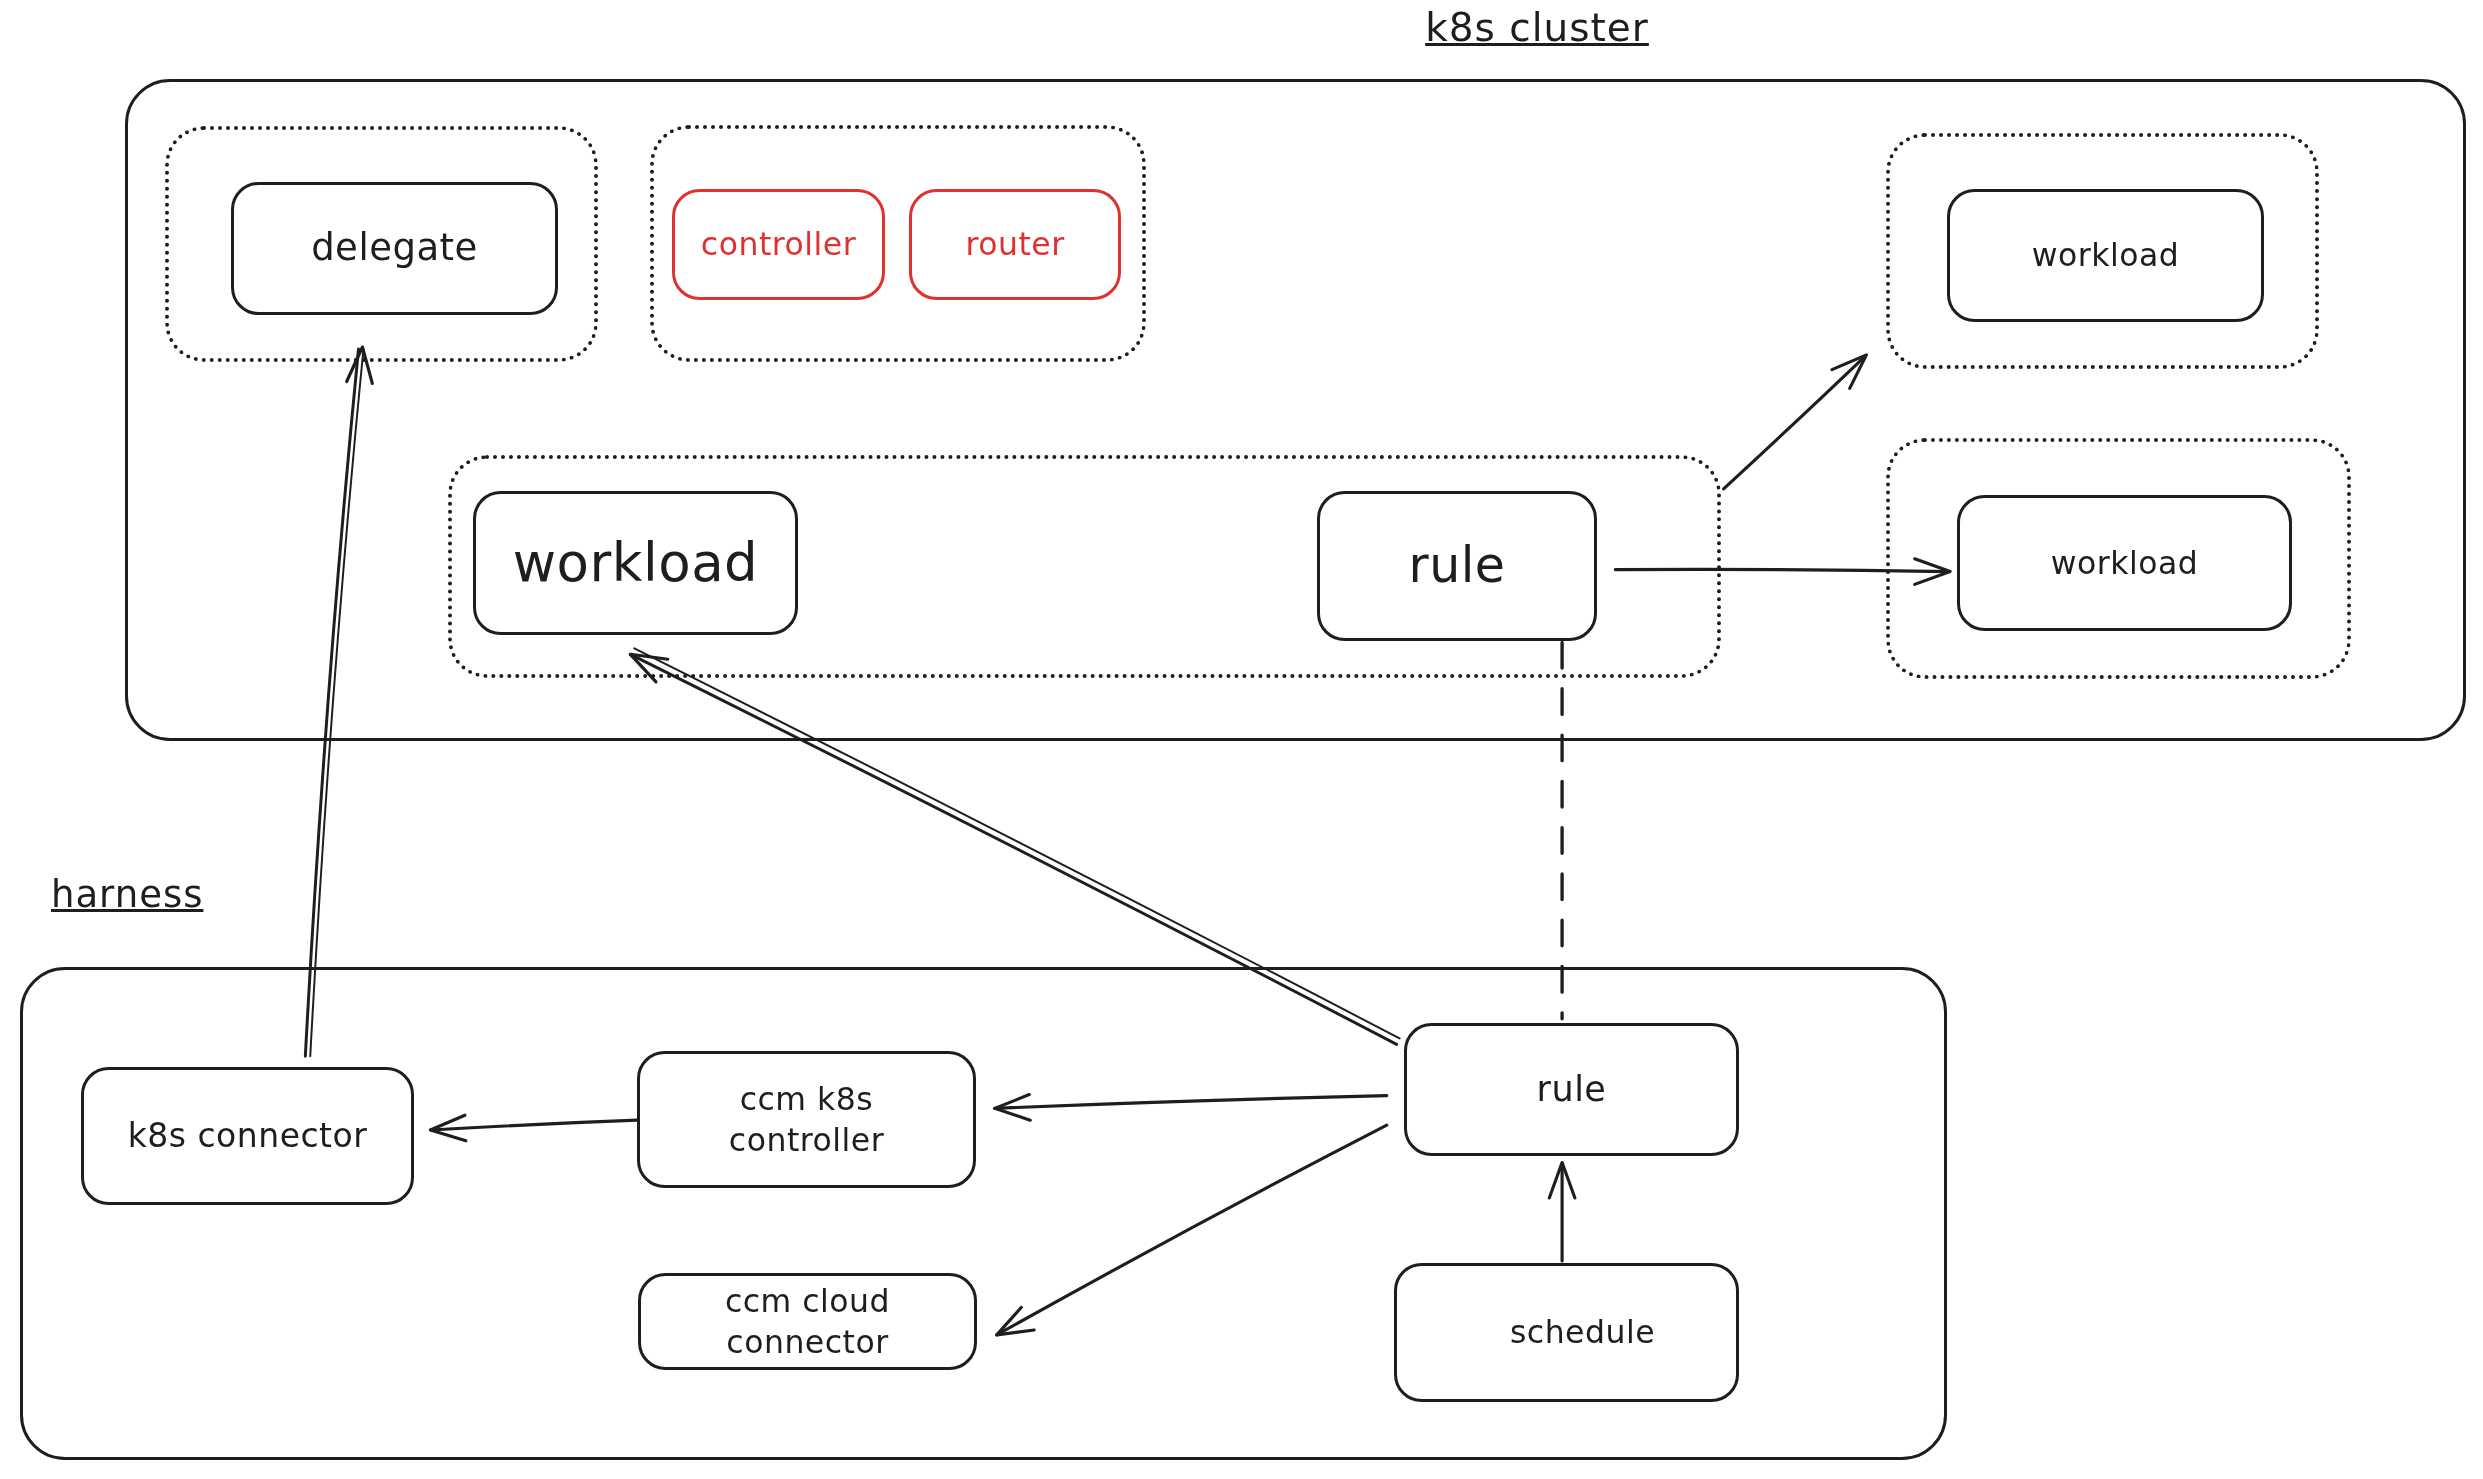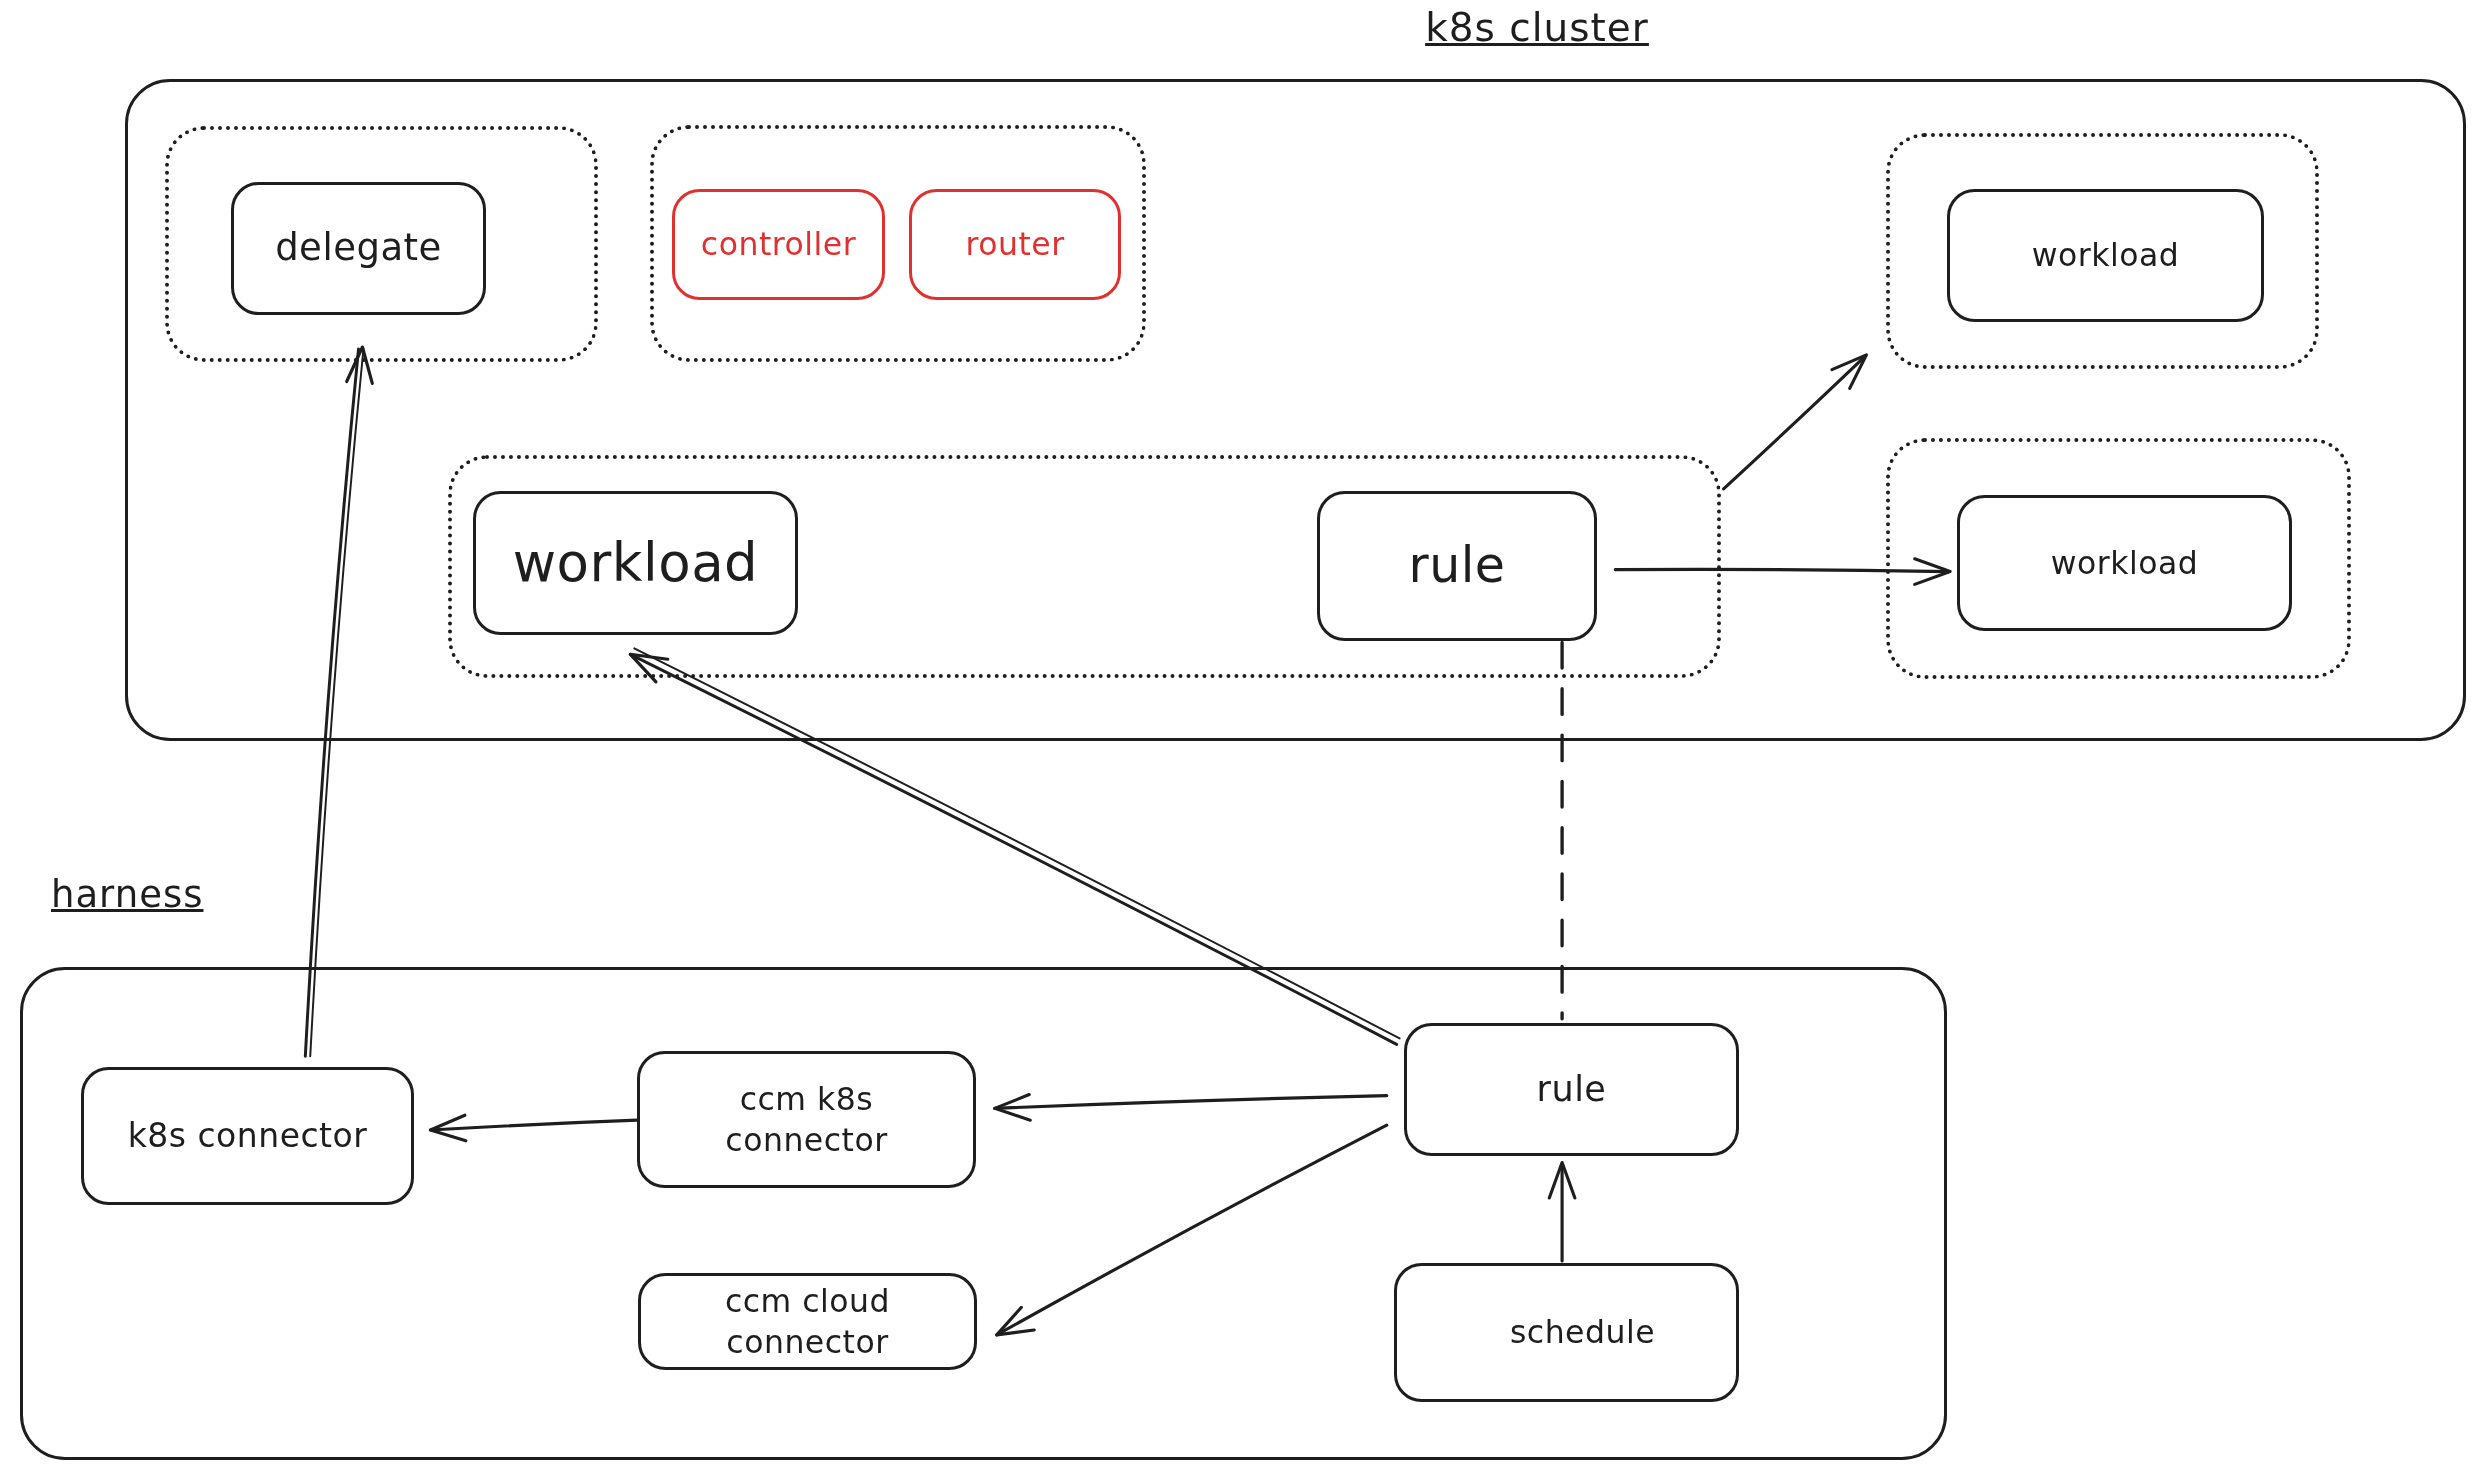--- a/index.html
+++ b/index.html
@@ -61,21 +61,21 @@
 </head>
 <body>
 
 <div class="canvas">
 
   <div class="title" style="left:1399px;top:4.9px;width:276px;text-align:center;">k8s cluster</div>
 
   <div class="container" style="left:125px;top:79px;width:2341px;height:662px;"></div>
 
   <div class="group" style="left:165px;top:126px;width:433px;height:236px;"></div>
-  <div class="node" style="left:231px;top:182px;width:255px;height:133px;font-size:37px;">
+  <div class="node" style="left:231px;top:182px;width:327px;height:133px;font-size:37px;">
     <span>delegate</span>
   </div>
 
   <div class="group" style="left:650px;top:125px;width:496px;height:237px;"></div>
   <div class="node red" style="left:909px;top:189px;width:212px;height:111px;">
     <span>router</span>
   </div>
   <div class="node red" style="left:672px;top:189px;width:213px;height:111px;">
     <span>controller</span>
   </div>
@@ -100,21 +100,21 @@
 
   <div class="title" style="left:51px;top:873px;font-size:37px;">harness</div>
 
   <div class="container" style="left:19.7px;top:967px;width:1927px;height:493px;"></div>
 
   <div class="node" style="left:81px;top:1067px;width:333px;height:138px;font-size:33px;">
     <span>k8s connector</span>
   </div>
 
   <div class="node" style="left:637px;top:1051px;width:339px;height:137px;">
-    <span class="wrap-narrow">ccm k8s connector</span>
+    <span class="wrap-narrow">ccm k8s controller</span>
   </div>
 
   <div class="node" style="left:638px;top:1273px;width:339px;height:97px;">
     <span class="wrap-narrow">ccm cloud connector</span>
   </div>
 
   <div class="node" style="left:1404px;top:1023px;width:335px;height:133px;font-size:35px;">
     <span>rule</span>
   </div>
 

